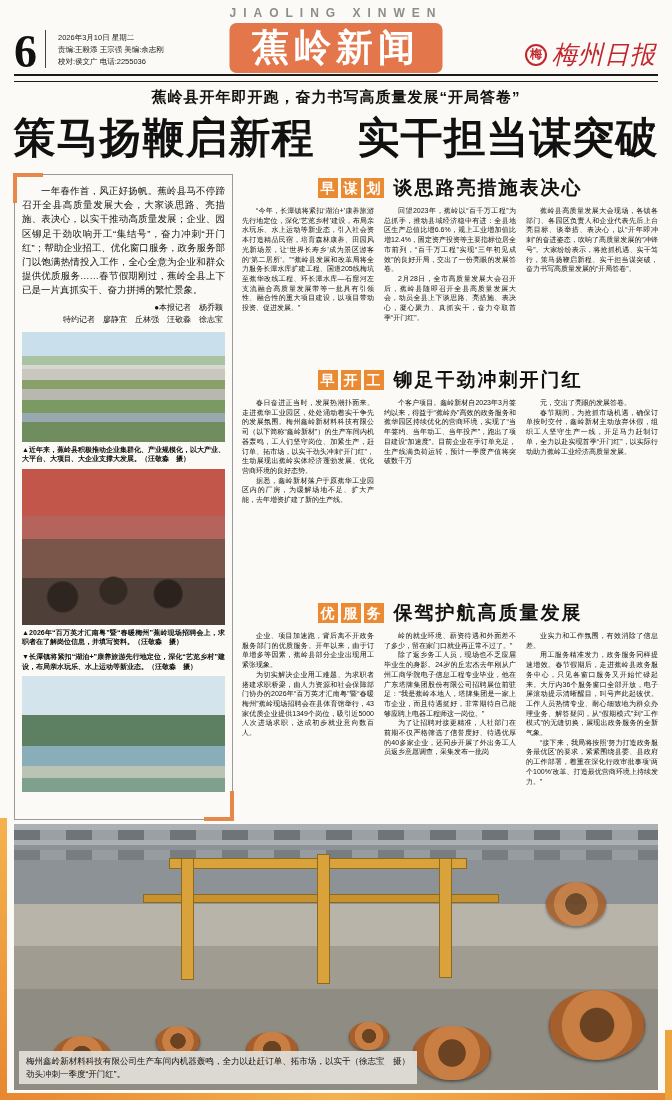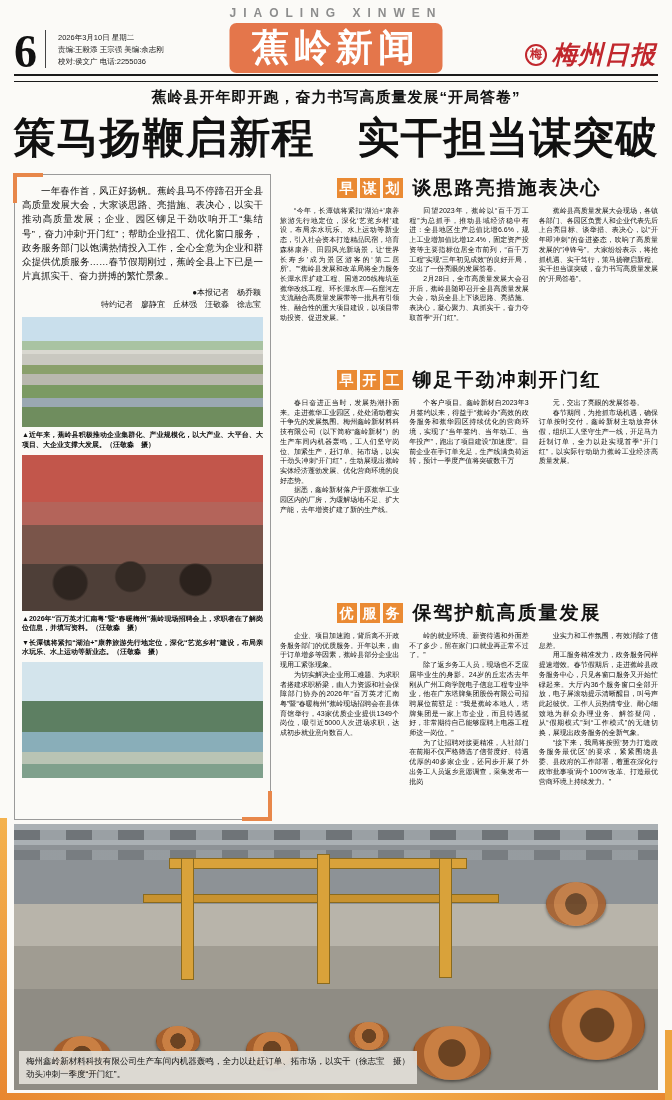--- a/index.html
+++ b/index.html
@@ -11,33 +11,33 @@
   .mh-left{position:absolute;left:0;top:24px;display:flex;align-items:flex-start;}
   .page-num{font-family:"Liberation Serif","DejaVu Serif",serif;font-weight:bold;font-size:46px;line-height:44px;}
   .mh-info{border-left:1px solid #444;margin-left:8px;padding-left:12px;font-size:7.5px;line-height:12px;color:#1a1a1a;padding-top:2px;}
   .mh-center{position:absolute;left:50%;transform:translateX(-50%);top:0;text-align:center;z-index:3;}
   .latin{letter-spacing:7px;color:#8d8d8d;font-size:12px;font-weight:bold;white-space:nowrap;}
   .mh-title{margin-top:3px;background:#e4764b;color:#fff;font-weight:900;font-size:37px;line-height:50px;
             padding:0 12px;letter-spacing:5px;white-space:nowrap;border-radius:7px;}
   .mh-right{position:absolute;right:2px;top:32px;display:flex;align-items:center;gap:5px;}
   .brand-icon{width:22px;height:22px;border:2px solid #c1272d;border-radius:50%;color:#c1272d;
               font-size:12px;font-weight:bold;display:flex;align-items:center;justify-content:center;box-sizing:border-box;}
-  .brand{color:#c1272d;font-family:"Liberation Serif","DejaVu Serif",serif;font-weight:700;font-size:25px;font-style:italic;letter-spacing:1px;}
+  .brand{color:#c1272d;font-family:"Liberation Serif","DejaVu Serif",serif;font-weight:400;font-size:25px;font-style:italic;letter-spacing:1px;}
   .rule-double{position:absolute;top:74px;left:14px;right:14px;height:5px;border-top:2.5px solid #1a1a1a;border-bottom:1px solid #1a1a1a;z-index:1;}
 
   
   .headline{position:absolute;top:88px;left:0;right:0;text-align:center;z-index:2;}
   .kicker{font-size:15px;font-weight:bold;letter-spacing:1px;}
   .headline h1{margin:8px 4px 0;font-family:"Liberation Serif","DejaVu Serif",serif;
                font-size:42px;font-weight:900;letter-spacing:1px;line-height:46px;}
 
   
   .content{position:absolute;top:174px;left:14px;right:14px;height:646px;display:flex;gap:9px;}
 
-  .lead-box{width:257px;box-sizing:border-box;border:1px solid #9a9a9a;padding:7px 7px 4px;position:relative;background:#fbfaf7;}
+  .lead-box{width:219px;box-sizing:border-box;border:1px solid #9a9a9a;padding:7px 7px 4px;position:relative;background:#fbfaf7;}
   .lead-box::before{content:"";position:absolute;top:-2px;left:-2px;width:26px;height:26px;
                     border-top:4px solid #e8874a;border-left:4px solid #e8874a;}
   .lead-box::after{content:"";position:absolute;bottom:-2px;right:-2px;width:26px;height:26px;
                    border-bottom:4px solid #e8874a;border-right:4px solid #e8874a;}
   .lead-text{font-size:9.5px;line-height:14.2px;text-align:justify;text-indent:2em;margin:2px 0 4px;}
   .bylines{text-align:right;font-size:8px;line-height:12px;margin:0 2px 6px 0;}
   .photo{width:100%;margin:1px 0 3px;}
   .caption{font-size:7px;font-weight:bold;line-height:9.6px;text-align:justify;margin:0 0 5px;}
 
   .photo1{height:110px;background:

